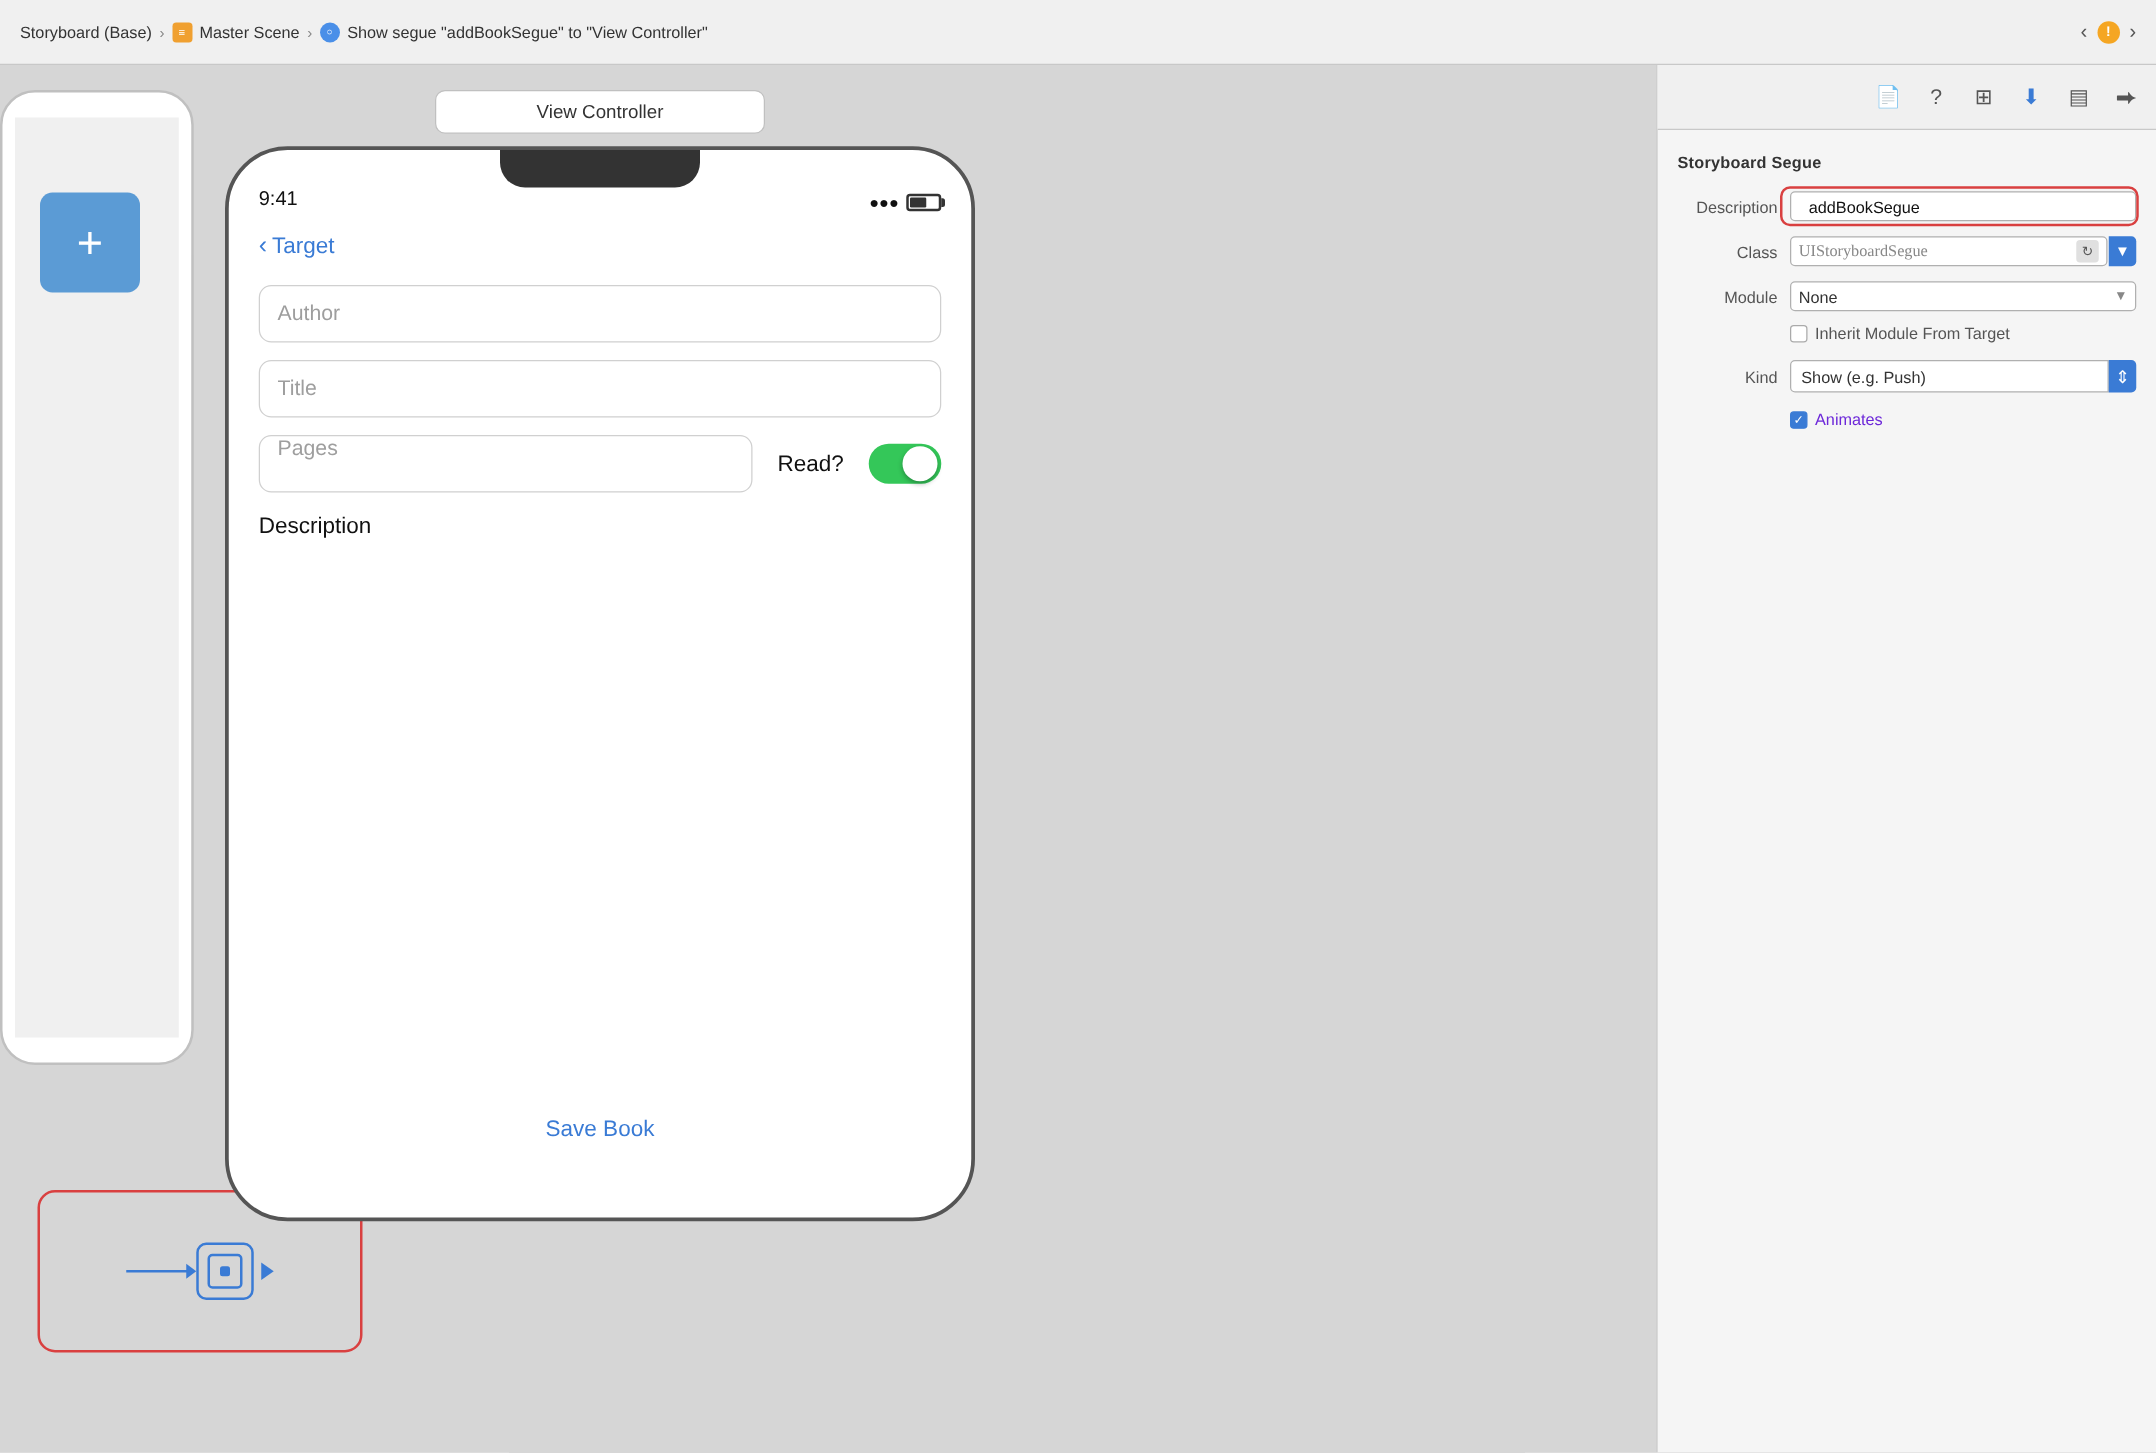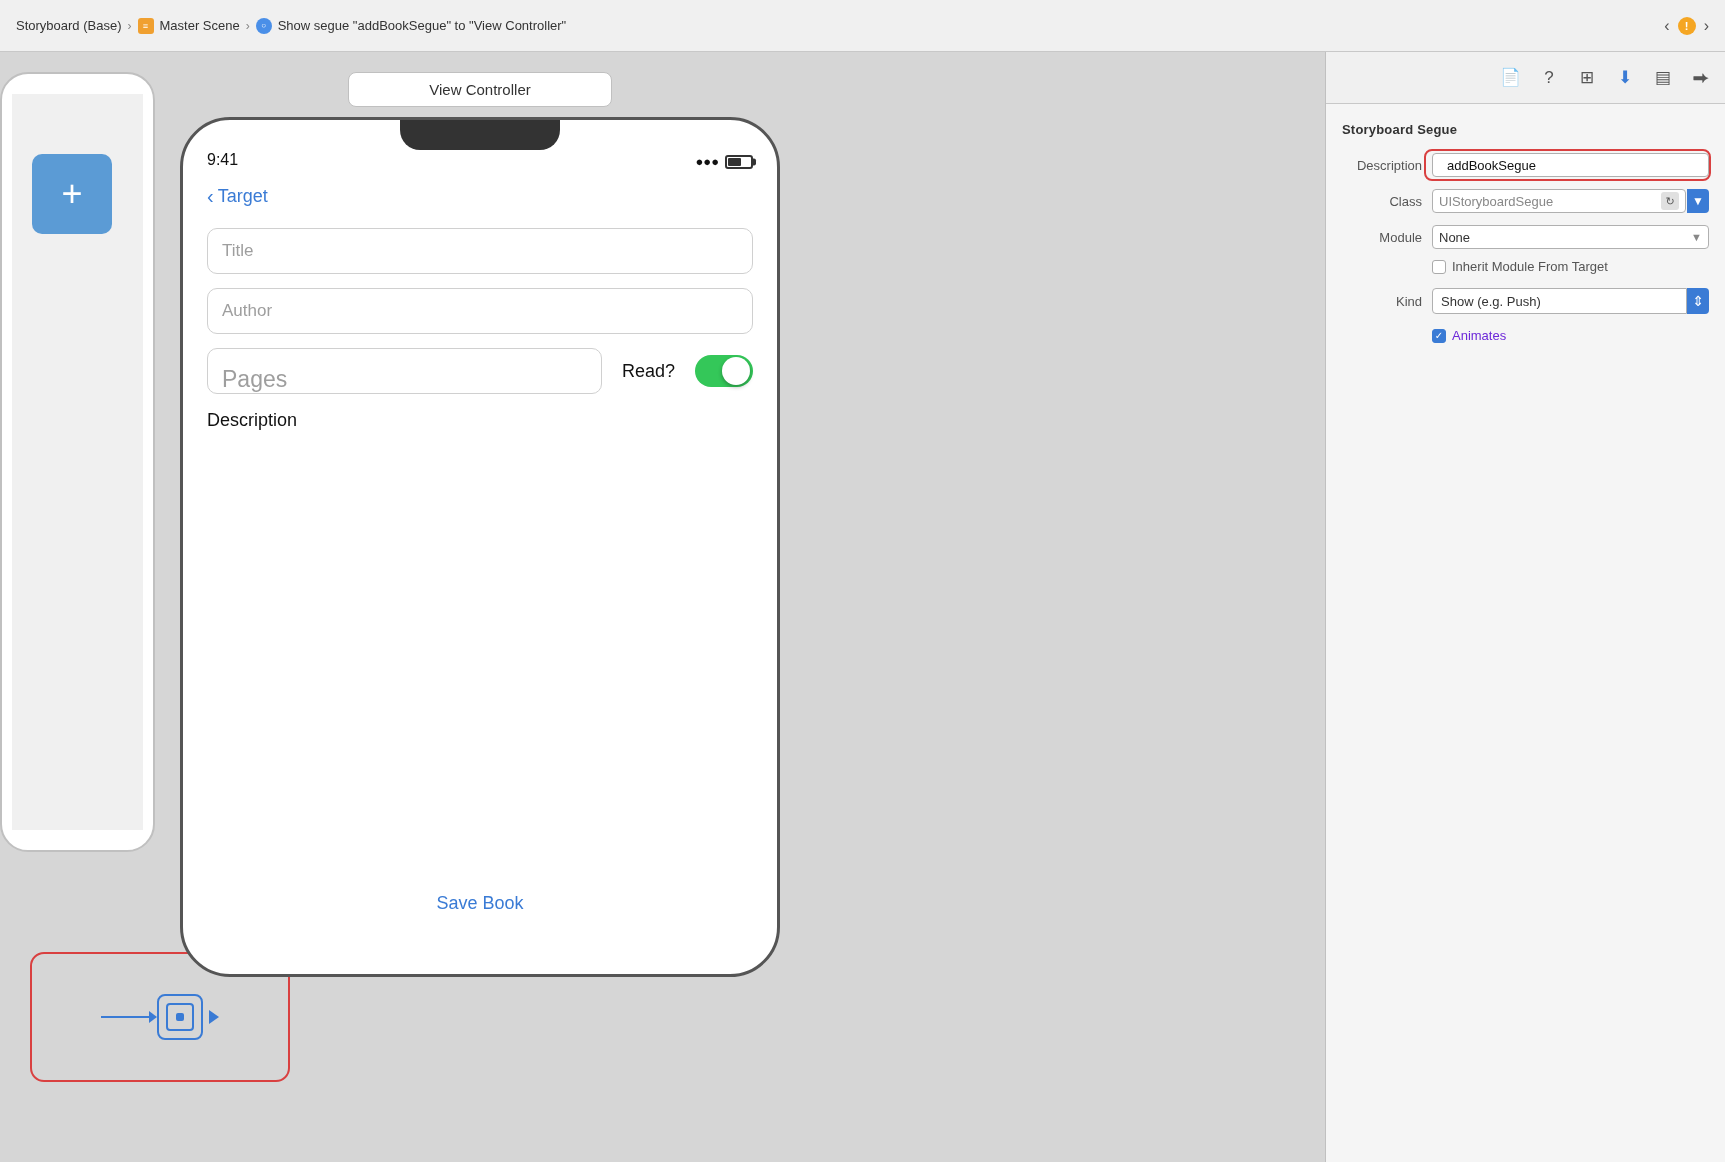--- a/index.html
+++ b/index.html
@@ -311,24 +311,24 @@
       align-items: center;
       gap: 20px;
       margin-bottom: 16px;
     }
     .form-field-half {
       flex: 1;
       height: 46px;
       border: 1px solid #d0d0d0;
       border-radius: 10px;
       padding: 0 14px;
-      font-size: 23px;
+      font-size: 17px;
       color: #9e9e9e;
       display: flex;
-      align-items: flex-end;
+      align-items: flex-start;
       background: white;
     }
     .read-label {
       font-size: 18px;
       color: #111;
     }
     .toggle-switch {
       width: 58px;
       height: 32px;
       background: #34c759;
@@ -450,20 +450,21 @@
     .class-input-wrap {
       flex: 1;
       height: 24px;
       border: 1px solid #b0b0b0;
       border-radius: 4px;
       background: white;
       display: flex;
       align-items: center;
       padding: 0 6px;
       gap: 4px;
+      font-family: Liberation Serif, serif;
     }
     .class-input-wrap span {
       flex: 1;
       font-size: 13px;
       color: #888;
     }
     .class-action-btn {
       width: 18px;
       height: 18px;
       border-radius: 3px;
@@ -640,25 +641,25 @@
           </div>
         </div>
 
         <div class="phone-content">
           <div class="back-nav">
             <span class="back-chevron">‹</span>
             <span>Target</span>
           </div>
 
           <div class="form-field">
+            <span>Author</span>
+          </div>
+
+          <div class="form-field">
             <span>Title</span>
-          </div>
-
-          <div class="form-field">
-            <span>Author</span>
           </div>
 
           <div class="form-row">
             <div class="form-field-half">
               <span>Pages</span>
             </div>
             <span class="read-label">Read?</span>
             <div class="toggle-switch">
               <div class="toggle-knob"></div>
             </div>

